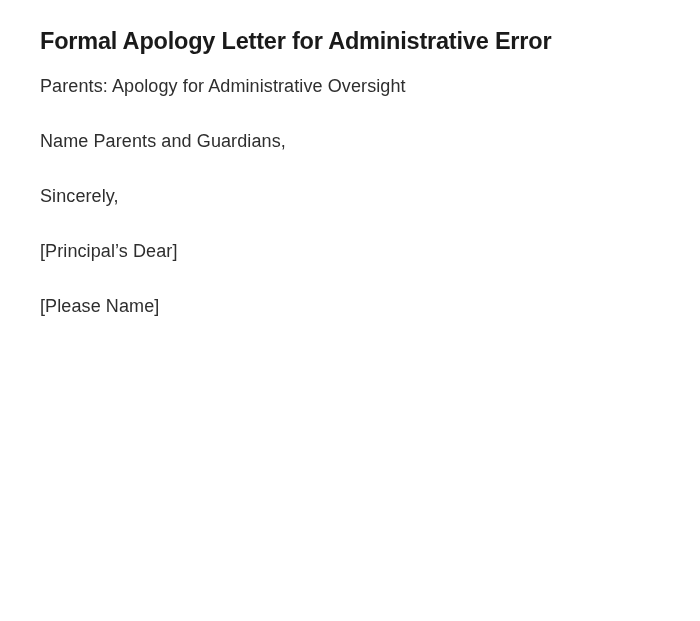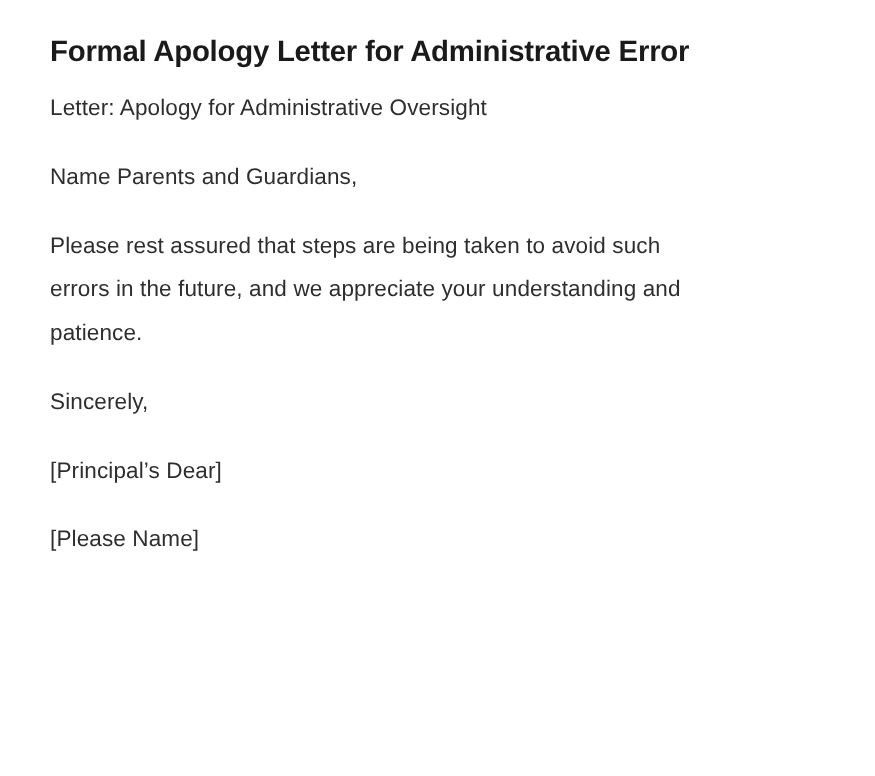--- a/index.html
+++ b/index.html
@@ -34,27 +34,24 @@
     white-space: pre-line;
     letter-spacing: 0.1px;
   }
 </style>
 </head>
 <body>
 
 <div class="page">
   <h1 class="doc-title">Formal Apology Letter for Administrative Error</h1>
 
-  <p class="doc-paragraph">Letter: Apology for Administrative Oversight</p>
+  <p class="doc-paragraph">Parents: Apology for Administrative Oversight</p>
 
   <p class="doc-paragraph">Name Parents and Guardians,</p>
 
 
-  <p class="doc-paragraph">Please rest assured that steps are being taken to avoid such
-errors in the future, and we appreciate your understanding and
-patience.</p>
 
   <p class="doc-paragraph">Sincerely,</p>
 
   <p class="doc-paragraph">[Principal’s Dear]</p>
 
   <p class="doc-paragraph">[Please Name]</p>
 </div>
 
 </body></html>

